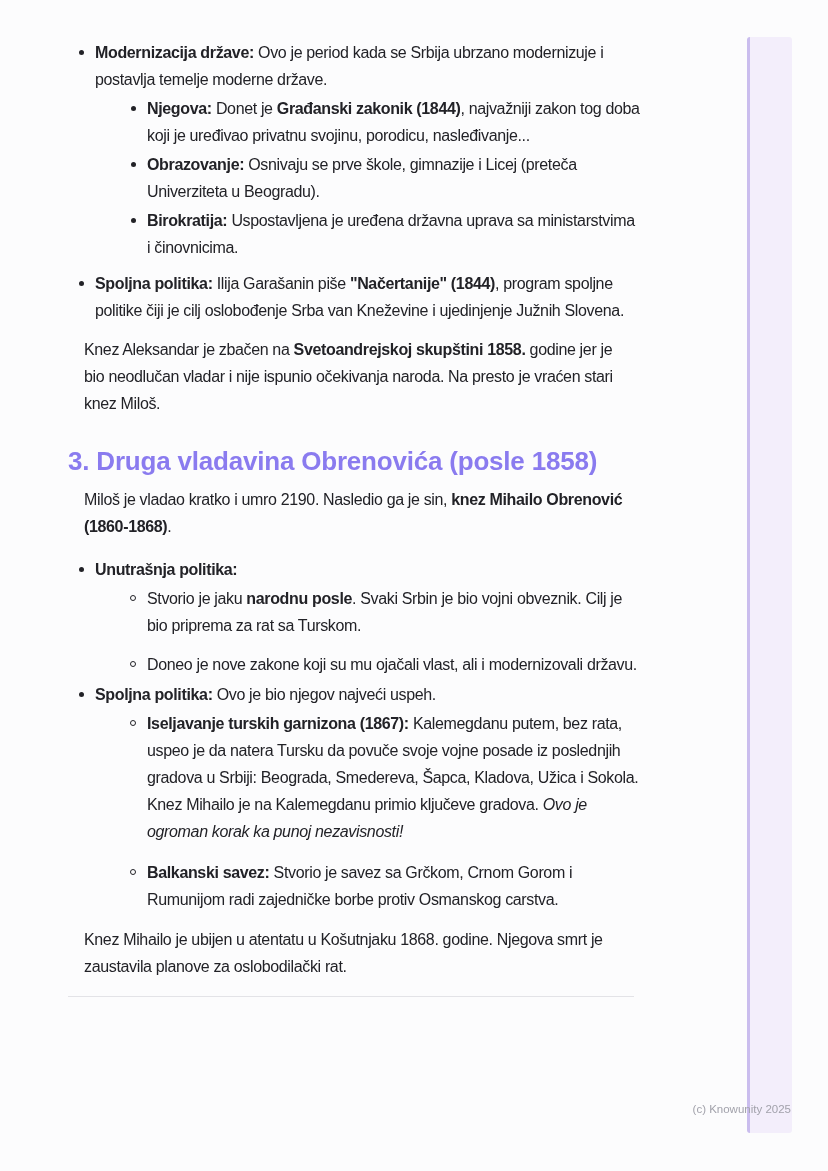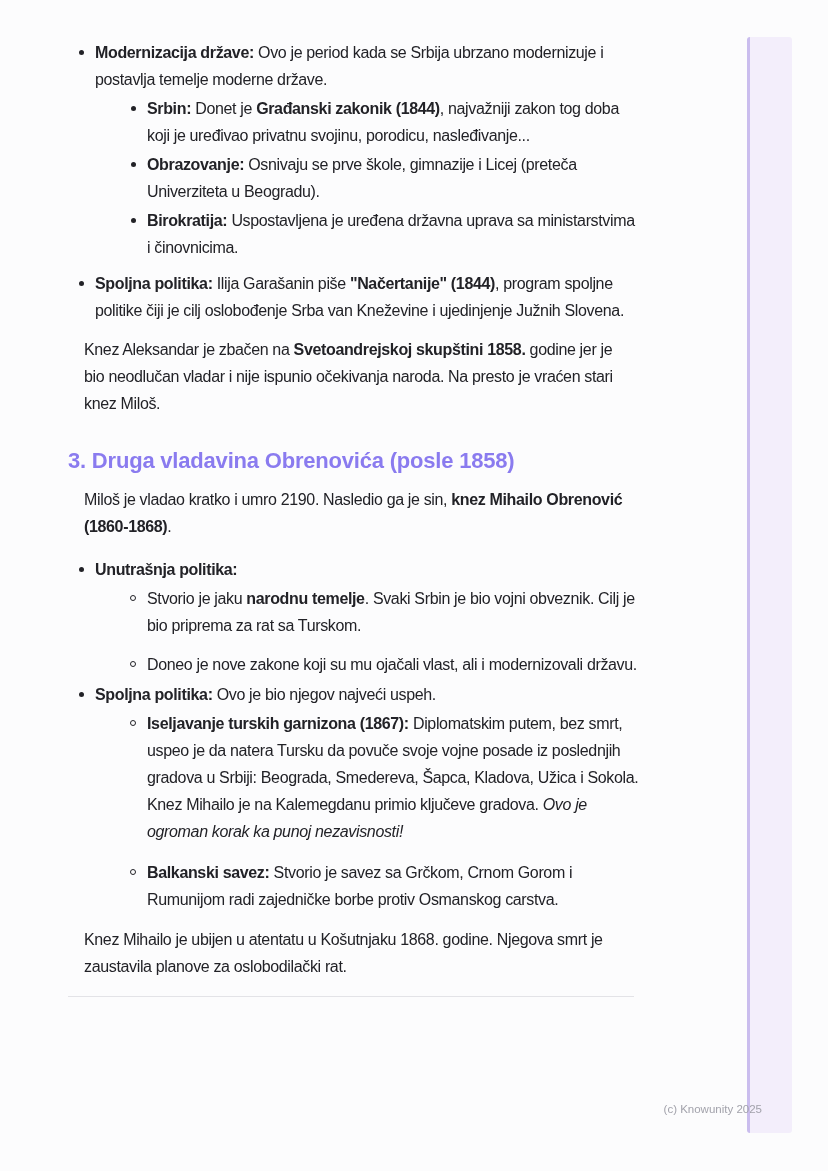--- a/index.html
+++ b/index.html
@@ -68,21 +68,21 @@
     border: 1.5px solid #222227;
     background: transparent;
   }
 
   
   .li-sub + .li-sub { margin-top: 2px; }
   .li-spoljna1 { margin-top: 9px; }
   .p-aleksandar { margin-top: 12px; }
   h2.section-heading {
     margin: 29px 0 0 0;
-    font-size: 22px;
+    font-size: 26px;
     line-height: 30px;
     font-weight: 700;
     color: #8a7bef;
     letter-spacing: -0.2px;
   }
   .p-milos { margin-top: 10px; }
   .ul-second { margin-top: 14px; }
   .li-unutrasnja { margin-top: 7px; }
   .li-doneo { margin-top: 12px; }
   .li-spoljna2 { margin-top: 3px; }
@@ -92,21 +92,21 @@
   hr.divider {
     border: none;
     border-top: 1px solid #e3e3e7;
     margin: 5px 0 0 0;
     width: 566px;
   }
 
   .footer {
     position: absolute;
     top: 1102px;
-    right: 66px;
+    right: 37px;
     font-size: 11.5px;
     line-height: 14px;
     color: #a2a2ab;
     z-index: 3;
     letter-spacing: 0;
   }
 </style>
 </head>
 <body>
 
@@ -114,21 +114,21 @@
 
   <div class="edge-strip"></div>
 
   <div class="content">
 
     <ul class="l1">
       <li>
         <b>Modernizacija države:</b><span> Ovo je period kada se Srbija ubrzano modernizuje i postavlja temelje moderne države.</span>
         <ul class="l2 disc">
           <li class="li-sub">
-            <b>Srbin:</b><span> Donet je </span><b>Građanski zakonik (1844)</b><span>, najvažniji zakon tog doba koji je uređivao privatnu svojinu, porodicu, nasleđivanje...</span>
+            <b>Njegova:</b><span> Donet je </span><b>Građanski zakonik (1844)</b><span>, najvažniji zakon tog doba koji je uređivao privatnu svojinu, porodicu, nasleđivanje...</span>
           </li>
           <li class="li-sub">
             <b>Obrazovanje:</b><span> Osnivaju se prve škole, gimnazije i Licej (preteča Univerziteta u Beogradu).</span>
           </li>
           <li class="li-sub">
             <b>Birokratija:</b><span> Uspostavljena je uređena državna uprava sa ministarstvima i činovnicima.</span>
           </li>
         </ul>
       </li>
       <li class="li-spoljna1">
@@ -144,32 +144,32 @@
 
     <p class="p-milos">
       <span>Miloš je vladao kratko i umro 2190. Nasledio ga je sin, </span><b>knez Mihailo Obrenović (1860-1868)</b><span>.</span>
     </p>
 
     <ul class="l1 ul-second">
       <li class="li-unutrasnja">
         <b>Unutrašnja politika:</b>
         <ul class="l2 circle">
           <li>
-            <span>Stvorio je jaku </span><b>narodnu temelje</b><span>. Svaki Srbin je bio vojni obveznik. Cilj je bio priprema za rat sa Turskom.</span>
+            <span>Stvorio je jaku </span><b>narodnu posle</b><span>. Svaki Srbin je bio vojni obveznik. Cilj je bio priprema za rat sa Turskom.</span>
           </li>
           <li class="li-doneo">
             <span>Doneo je nove zakone koji su mu ojačali vlast, ali i modernizovali državu.</span>
           </li>
         </ul>
       </li>
       <li class="li-spoljna2">
         <b>Spoljna politika:</b><span> Ovo je bio njegov najveći uspeh.</span>
         <ul class="l2 circle">
           <li>
-            <b>Iseljavanje turskih garnizona (1867):</b><span> Diplomatskim putem, bez smrt, uspeo je da natera Tursku da povuče svoje vojne posade iz poslednjih gradova u Srbiji: Beograda, Smedereva, Šapca, Kladova, Užica i Sokola. Knez Mihailo je na Kalemegdanu primio ključeve gradova. </span><i>Ovo je ogroman korak ka punoj nezavisnosti!</i>
+            <b>Iseljavanje turskih garnizona (1867):</b><span> Kalemegdanu putem, bez rata, uspeo je da natera Tursku da povuče svoje vojne posade iz poslednjih gradova u Srbiji: Beograda, Smedereva, Šapca, Kladova, Užica i Sokola. Knez Mihailo je na Kalemegdanu primio ključeve gradova. </span><i>Ovo je ogroman korak ka punoj nezavisnosti!</i>
           </li>
           <li class="li-balkanski">
             <b>Balkanski savez:</b><span> Stvorio je savez sa Grčkom, Crnom Gorom i Rumunijom radi zajedničke borbe protiv Osmanskog carstva.</span>
           </li>
         </ul>
       </li>
     </ul>
 
     <p class="p-mihailo">
       <span>Knez Mihailo je ubijen u atentatu u Košutnjaku 1868. godine. Njegova smrt je zaustavila planove za oslobodilački rat.</span>

